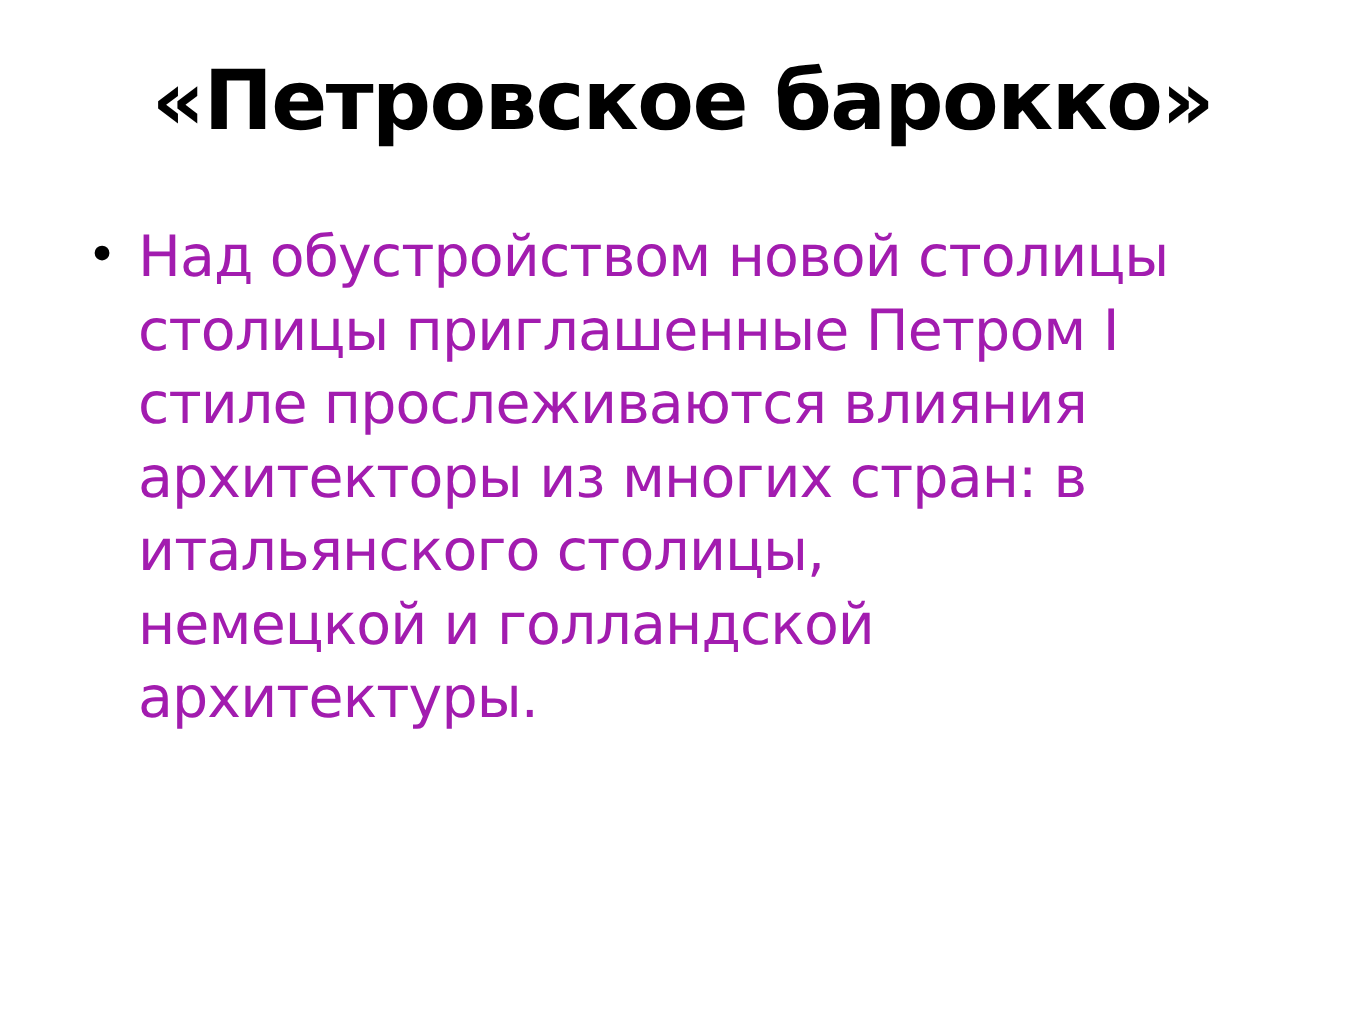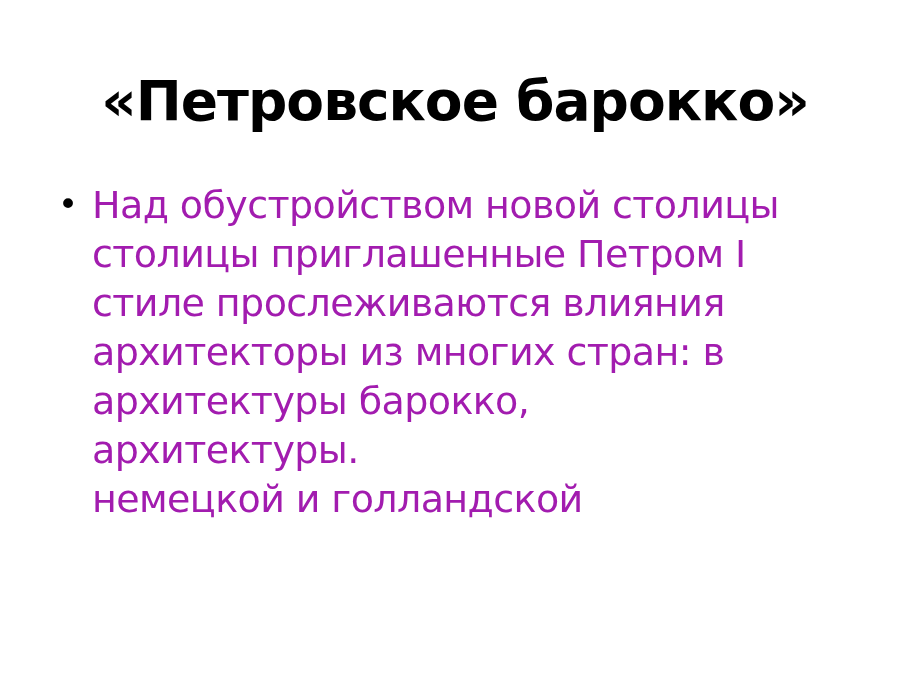--- a/index.html
+++ b/index.html
@@ -11,21 +11,21 @@
     position: relative;
     width: 910px;
     height: 683px;
     background: #ffffff;
     overflow: hidden;
     font-family: "DejaVu Sans", "Liberation Sans", sans-serif;
     color: #000000;
   }
   .title {
     margin: 0;
-    padding-top: 68px;
+    padding-top: 34px;
     text-align: center;
     font-size: 55px;
     line-height: 66px;
     font-weight: bold;
     letter-spacing: -1px;
     color: #000000;
     white-space: nowrap;
   }
   .bullet-item {
     display: flex;
@@ -62,19 +62,19 @@
 
   <h1 class="title">«Петровское барокко»</h1>
 
   <div class="bullet-item">
     <span class="bullet-marker">•</span>
     <div class="bullet-lines">
       <div class="body-line">Над обустройством новой столицы</div>
       <div class="body-line">столицы приглашенные Петром I</div>
       <div class="body-line">стиле прослеживаются влияния</div>
       <div class="body-line">архитекторы из многих стран: в</div>
-      <div class="body-line">архитектуры барокко,</div>
+      <div class="body-line">итальянского столицы,</div>
+      <div class="body-line">немецкой и голландской</div>
       <div class="body-line">архитектуры.</div>
-      <div class="body-line">немецкой и голландской</div>
     </div>
   </div>
 
 </div>
 
 </body></html>

